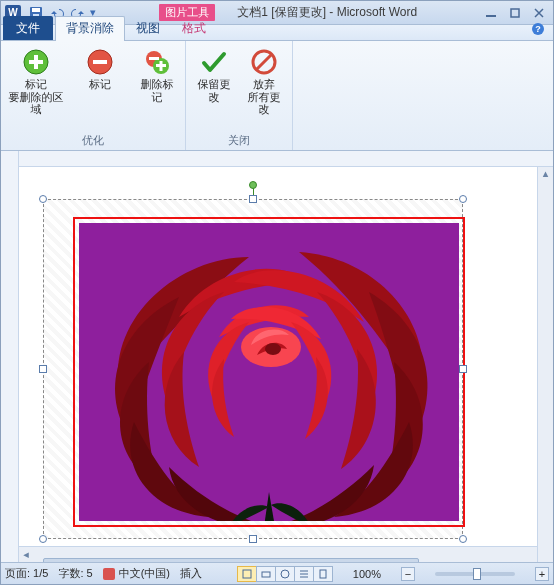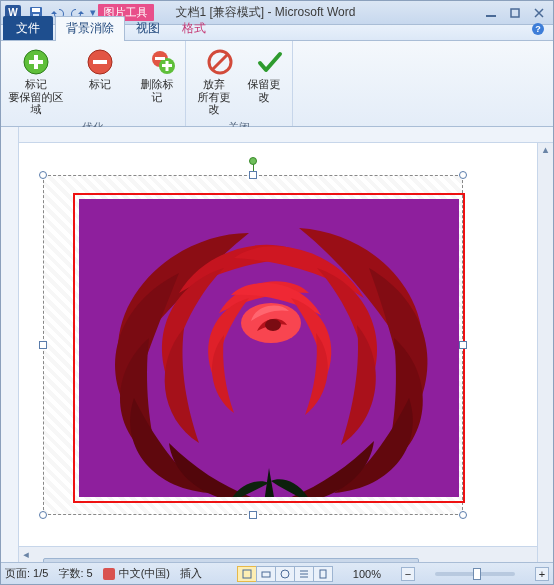--- a/index.html
+++ b/index.html
@@ -20,21 +20,21 @@
     background: linear-gradient(#dbe6f4, #c7d8ee);
     display: flex;
     align-items: center;
     padding: 0 4px;
     gap: 2px;
     border-bottom: 1px solid #a9bdd6;
   }
   .app-icon { width: 16px; height: 16px; background: #2b579a; border-radius: 2px; display: flex; align-items: center; justify-content: center; color: #fff; font-weight: bold; font-size: 10px; }
   .qat { display: flex; gap: 3px; margin-left: 4px; align-items: center; }
   .qat .btn { width: 18px; height: 18px; display: flex; align-items: center; justify-content: center; cursor: pointer; border-radius: 2px; }
-  .title-center { flex: 1; text-align: center; display: flex; align-items: center; justify-content: flex-start; gap: 22px; }
+  .title-center { flex: 1; text-align: center; display: flex; align-items: center; justify-content: center; gap: 22px; }
   .contextual-tab-label { background: #e84f8a; color: #fff; padding: 1px 6px; font-size: 11px; border-radius: 1px; }
   .title-text { color: #3b3b3b; font-size: 12px; }
   .win-controls { display: flex; gap: 4px; }
   .win-controls .wc { width: 20px; height: 14px; display: flex; align-items: center; justify-content: center; cursor: pointer; }
 
   
   .tabs {
     height: 16px;
     background: linear-gradient(#e9f1fb, #dce8f7);
     display: flex;
@@ -58,39 +58,39 @@
     border-color: #a9bdd6;
     border-radius: 2px 2px 0 0;
     margin-bottom: -1px;
     padding-bottom: 4px;
   }
   .tab.contextual { color: #c53874; }
   .help-icon { margin-left: auto; padding: 2px 6px; color: #2a5a9c; cursor: pointer; }
 
   
   .ribbon {
-    height: 86px;
+    height: 110px;
     background: linear-gradient(#f4f8fc, #e4edf8);
     display: flex;
     border-bottom: 1px solid #a9bdd6;
   }
   .rgroup {
     display: flex;
     flex-direction: column;
     align-items: center;
     padding: 3px 4px 1px;
     border-right: 1px solid #c7d6ea;
   }
   .rgroup-controls { display: flex; gap: 2px; flex: 1; }
   .rgroup-label { font-size: 11px; color: #5a6c84; padding: 1px 0; text-align: center; width: 100%; }
   .rbtn {
     display: flex; flex-direction: column; align-items: center; justify-content: flex-start;
     width: 62px; padding: 2px 2px; cursor: pointer; border: 1px solid transparent; border-radius: 3px;
   }
-  .rbtn.small { width: 48px; align-items: flex-end; }
+  .rbtn.small { width: 48px; }
   .rbtn-icon { width: 30px; height: 30px; display: flex; align-items: center; justify-content: center; }
   .rbtn-label { font-size: 11px; color: #2b2b2b; text-align: center; line-height: 1.15; margin-top: 1px; }
 
   
   .docarea { flex: 1; background: #fff; position: relative; overflow: hidden; display: flex; }
   .ruler-v { width: 18px; background: #eef3fa; border-right: 1px solid #c7d6ea; }
   .doc-right { flex: 1; display: flex; flex-direction: column; }
   .ruler-h { height: 16px; background: #eef3fa; border-bottom: 1px solid #c7d6ea; }
   .canvas-wrap { flex: 1; position: relative; background: #fff; overflow: hidden; }
   .scroll-v { position: absolute; right: 0; top: 16px; bottom: 0; width: 16px; background: #e9eef6; border-left: 1px solid #c7d6ea; }
@@ -170,21 +170,21 @@
       </div>
       <div class="btn" title="重复">
         <svg width="14" height="14" viewBox="0 0 14 14">
             <path d="M5 3a5 5 0 1 0 5 5h3l-3-3-3 3h2a4 4 0 1 1-4-4z" fill="#3d6db5"></path>
           </svg>
       </div>
       <span style="color:#3d6db5;">▾</span>
     </div>
     <div class="title-center">
       <span class="contextual-tab-label">图片工具</span>
-      <span class="title-text">文档1 [兼容模式] - Microsoft Word</span>
+      <span class="title-text">文档1 [保留更改] - Microsoft Word</span>
     </div>
     <div class="win-controls">
       <div class="wc">
           <svg width="12" height="12">
             <rect x="1" y="8" width="10" height="2" fill="#4a6a96"></rect>
           </svg>
         </div>
       <div class="wc">
           <svg width="12" height="12">
             <rect x="2" y="2" width="8" height="8" fill="none" stroke="#4a6a96" stroke-width="1.5"></rect>
@@ -215,21 +215,21 @@
     <div class="rgroup">
       <div class="rgroup-controls">
         <div class="rbtn">
           <div class="rbtn-icon">
             <svg width="28" height="28" viewBox="0 0 28 28">
                 <circle cx="14" cy="14" r="12" fill="#5fbf3a" stroke="#2e7d1a" stroke-width="1"></circle>
                 <rect x="12" y="7" width="4" height="14" fill="#fff"></rect>
                 <rect x="7" y="12" width="14" height="4" fill="#fff"></rect>
               </svg>
           </div>
-          <div class="rbtn-label"><span>标记</span><br><span>要保留的区域</span></div>
+          <div class="rbtn-label"><span>标记</span><br><span>要删除的区域</span></div>
         </div>
         <div class="rbtn">
           <div class="rbtn-icon">
             <svg width="28" height="28" viewBox="0 0 28 28">
                 <circle cx="14" cy="14" r="12" fill="#e25544" stroke="#a32c1e" stroke-width="1"></circle>
                 <rect x="7" y="12" width="14" height="4" fill="#fff"></rect>
               </svg>
           </div>
           <div class="rbtn-label"><span>标记</span><br></div>
         </div>
@@ -247,33 +247,33 @@
         </div>
       </div>
       <div class="rgroup-label">优化</div>
     </div>
 
     <div class="rgroup">
       <div class="rgroup-controls">
         <div class="rbtn small">
           <div class="rbtn-icon">
             <svg width="28" height="28" viewBox="0 0 28 28">
-                <circle cx="14" cy="14" r="11" fill="none" stroke="#d24a3a" stroke-width="3"></circle>
-                <line x1="7" y1="21" x2="21" y2="7" stroke="#d24a3a" stroke-width="3"></line>
-              </svg>
-          </div>
-          <div class="rbtn-label"><span>放弃</span><br><span>所有更改</span></div>
+                <path d="M4 15l6 7L24 6" fill="none" stroke="#2e9b2e" stroke-width="4" stroke-linecap="round" stroke-linejoin="round"></path>
+              </svg>
+          </div>
+          <div class="rbtn-label">保留更改</div>
         </div>
         <div class="rbtn small">
           <div class="rbtn-icon">
             <svg width="28" height="28" viewBox="0 0 28 28">
-                <path d="M4 15l6 7L24 6" fill="none" stroke="#2e9b2e" stroke-width="4" stroke-linecap="round" stroke-linejoin="round"></path>
-              </svg>
-          </div>
-          <div class="rbtn-label">保留更改</div>
+                <circle cx="14" cy="14" r="11" fill="none" stroke="#d24a3a" stroke-width="3"></circle>
+                <line x1="7" y1="21" x2="21" y2="7" stroke="#d24a3a" stroke-width="3"></line>
+              </svg>
+          </div>
+          <div class="rbtn-label"><span>放弃</span><br><span>所有更改</span></div>
         </div>
       </div>
       <div class="rgroup-label">关闭</div>
     </div>
   </div>
 
   <div class="docarea">
     <div class="ruler-v"></div>
     <div class="doc-right">
       <div class="ruler-h"></div>

